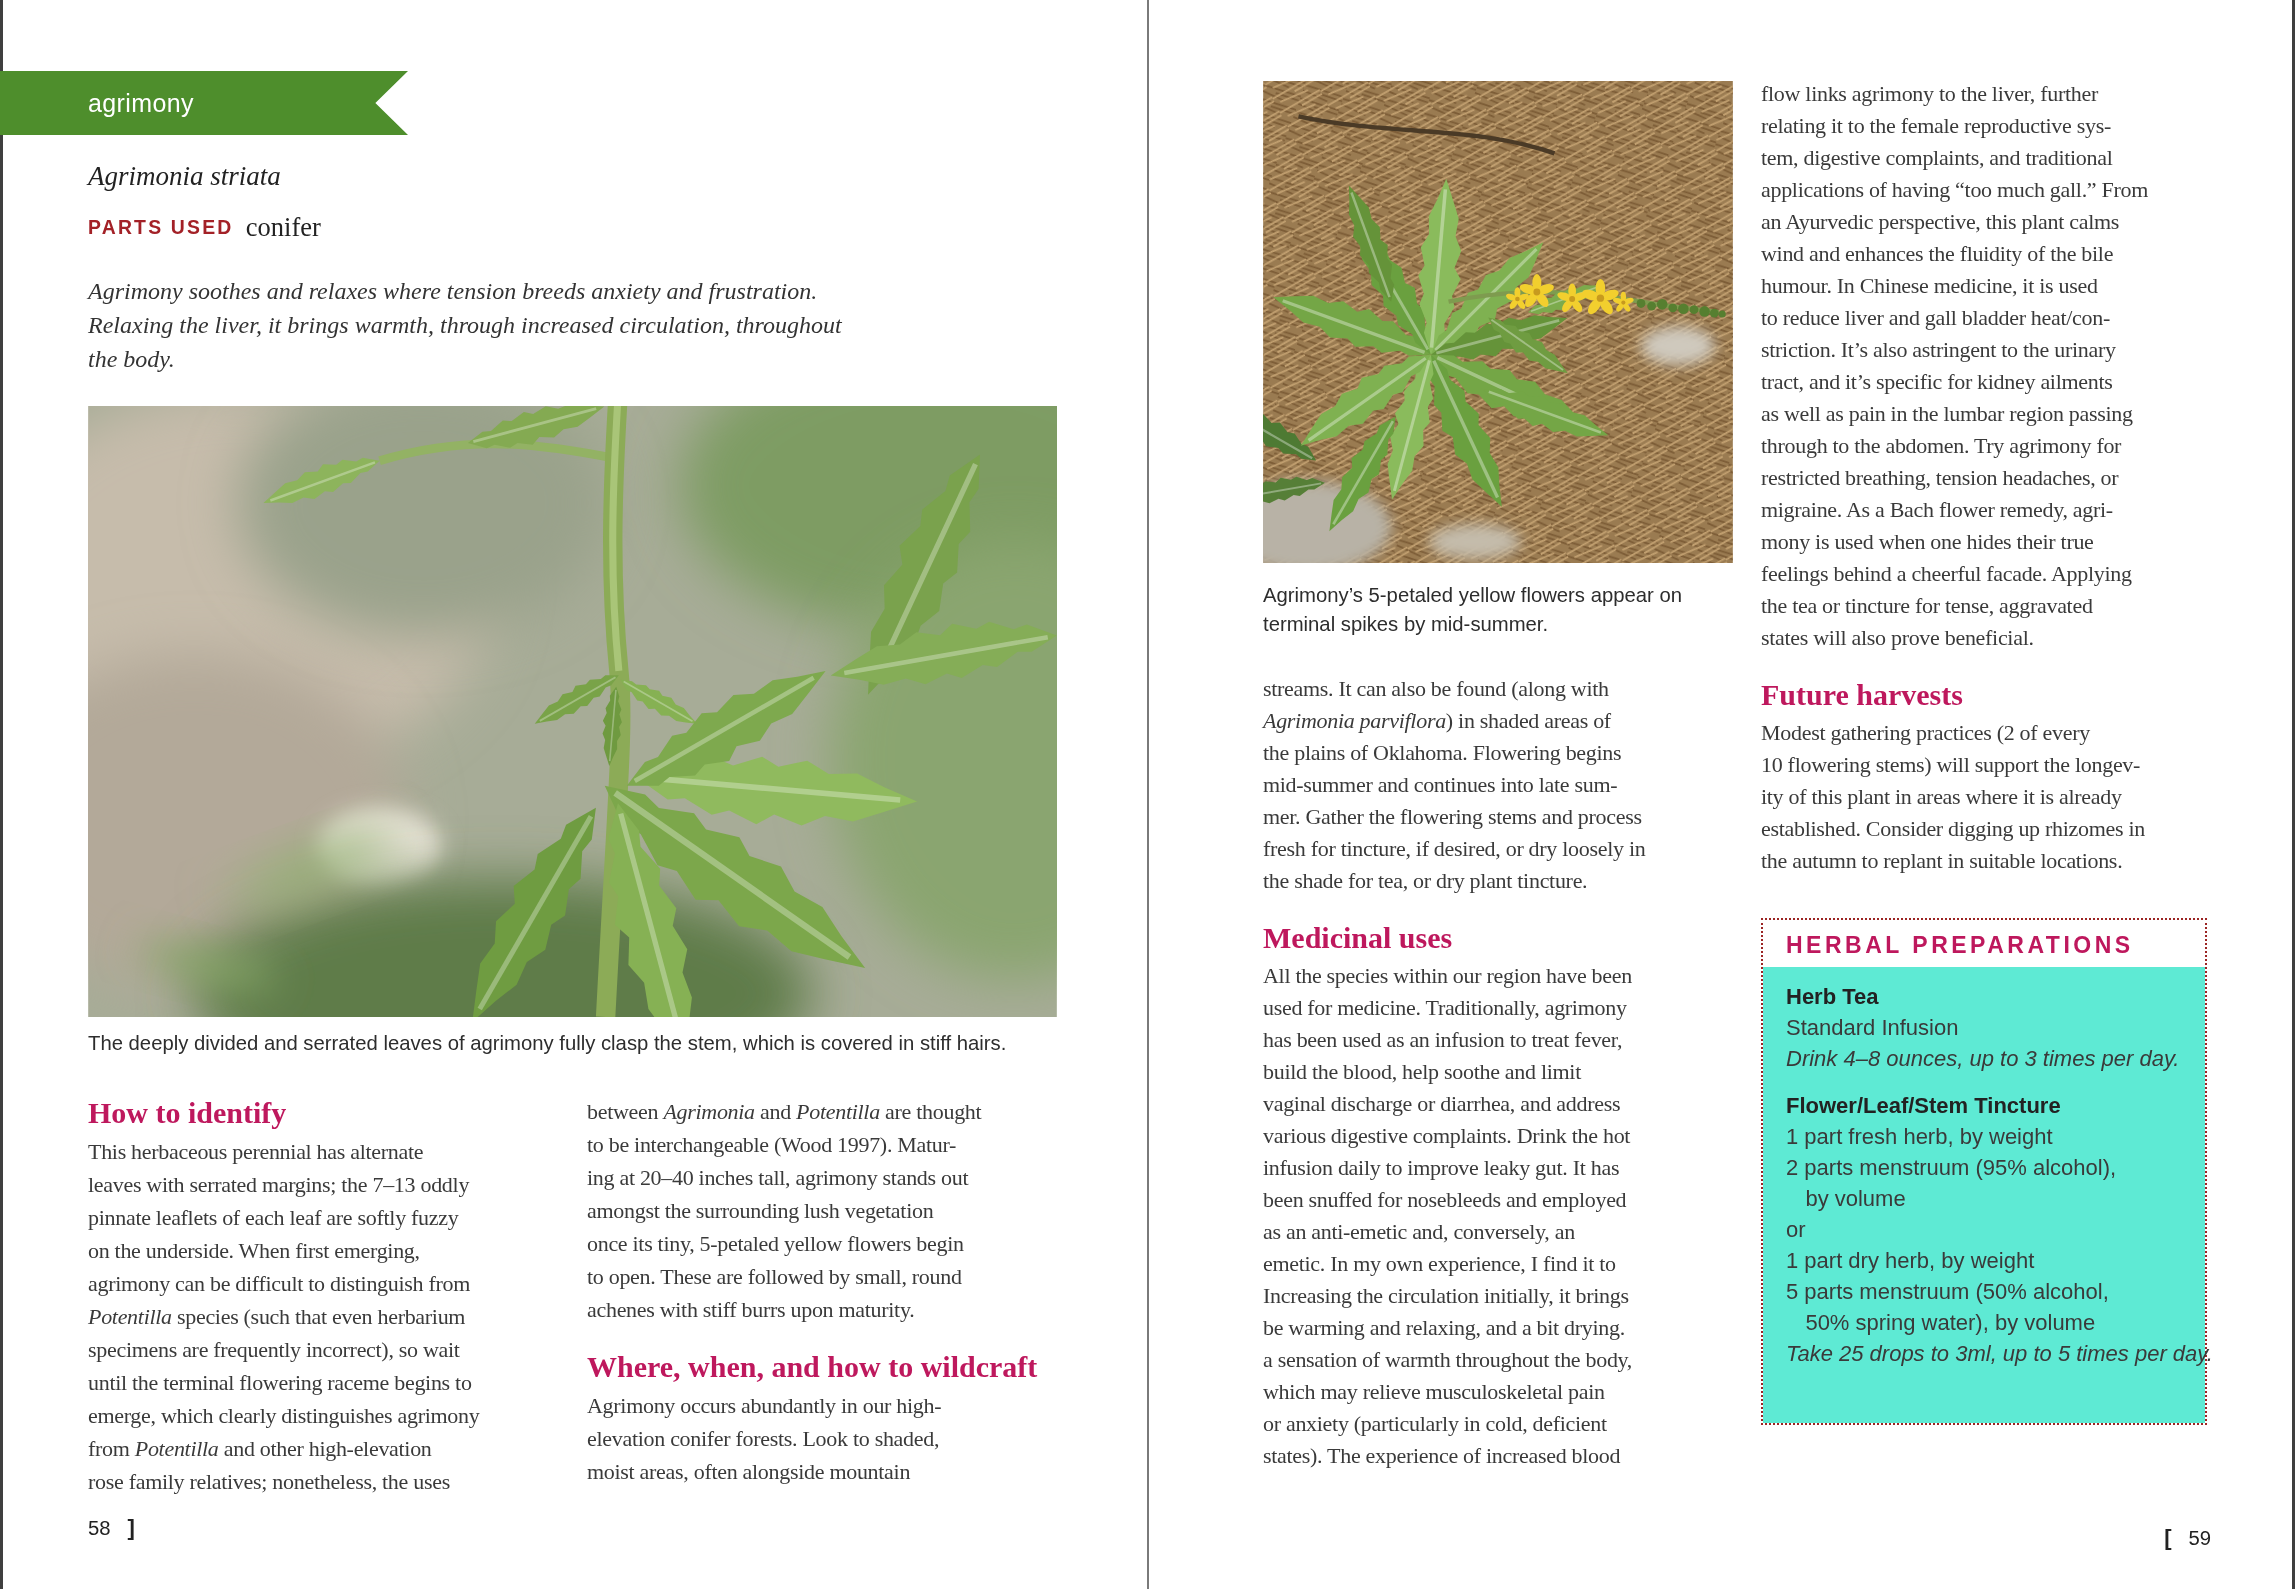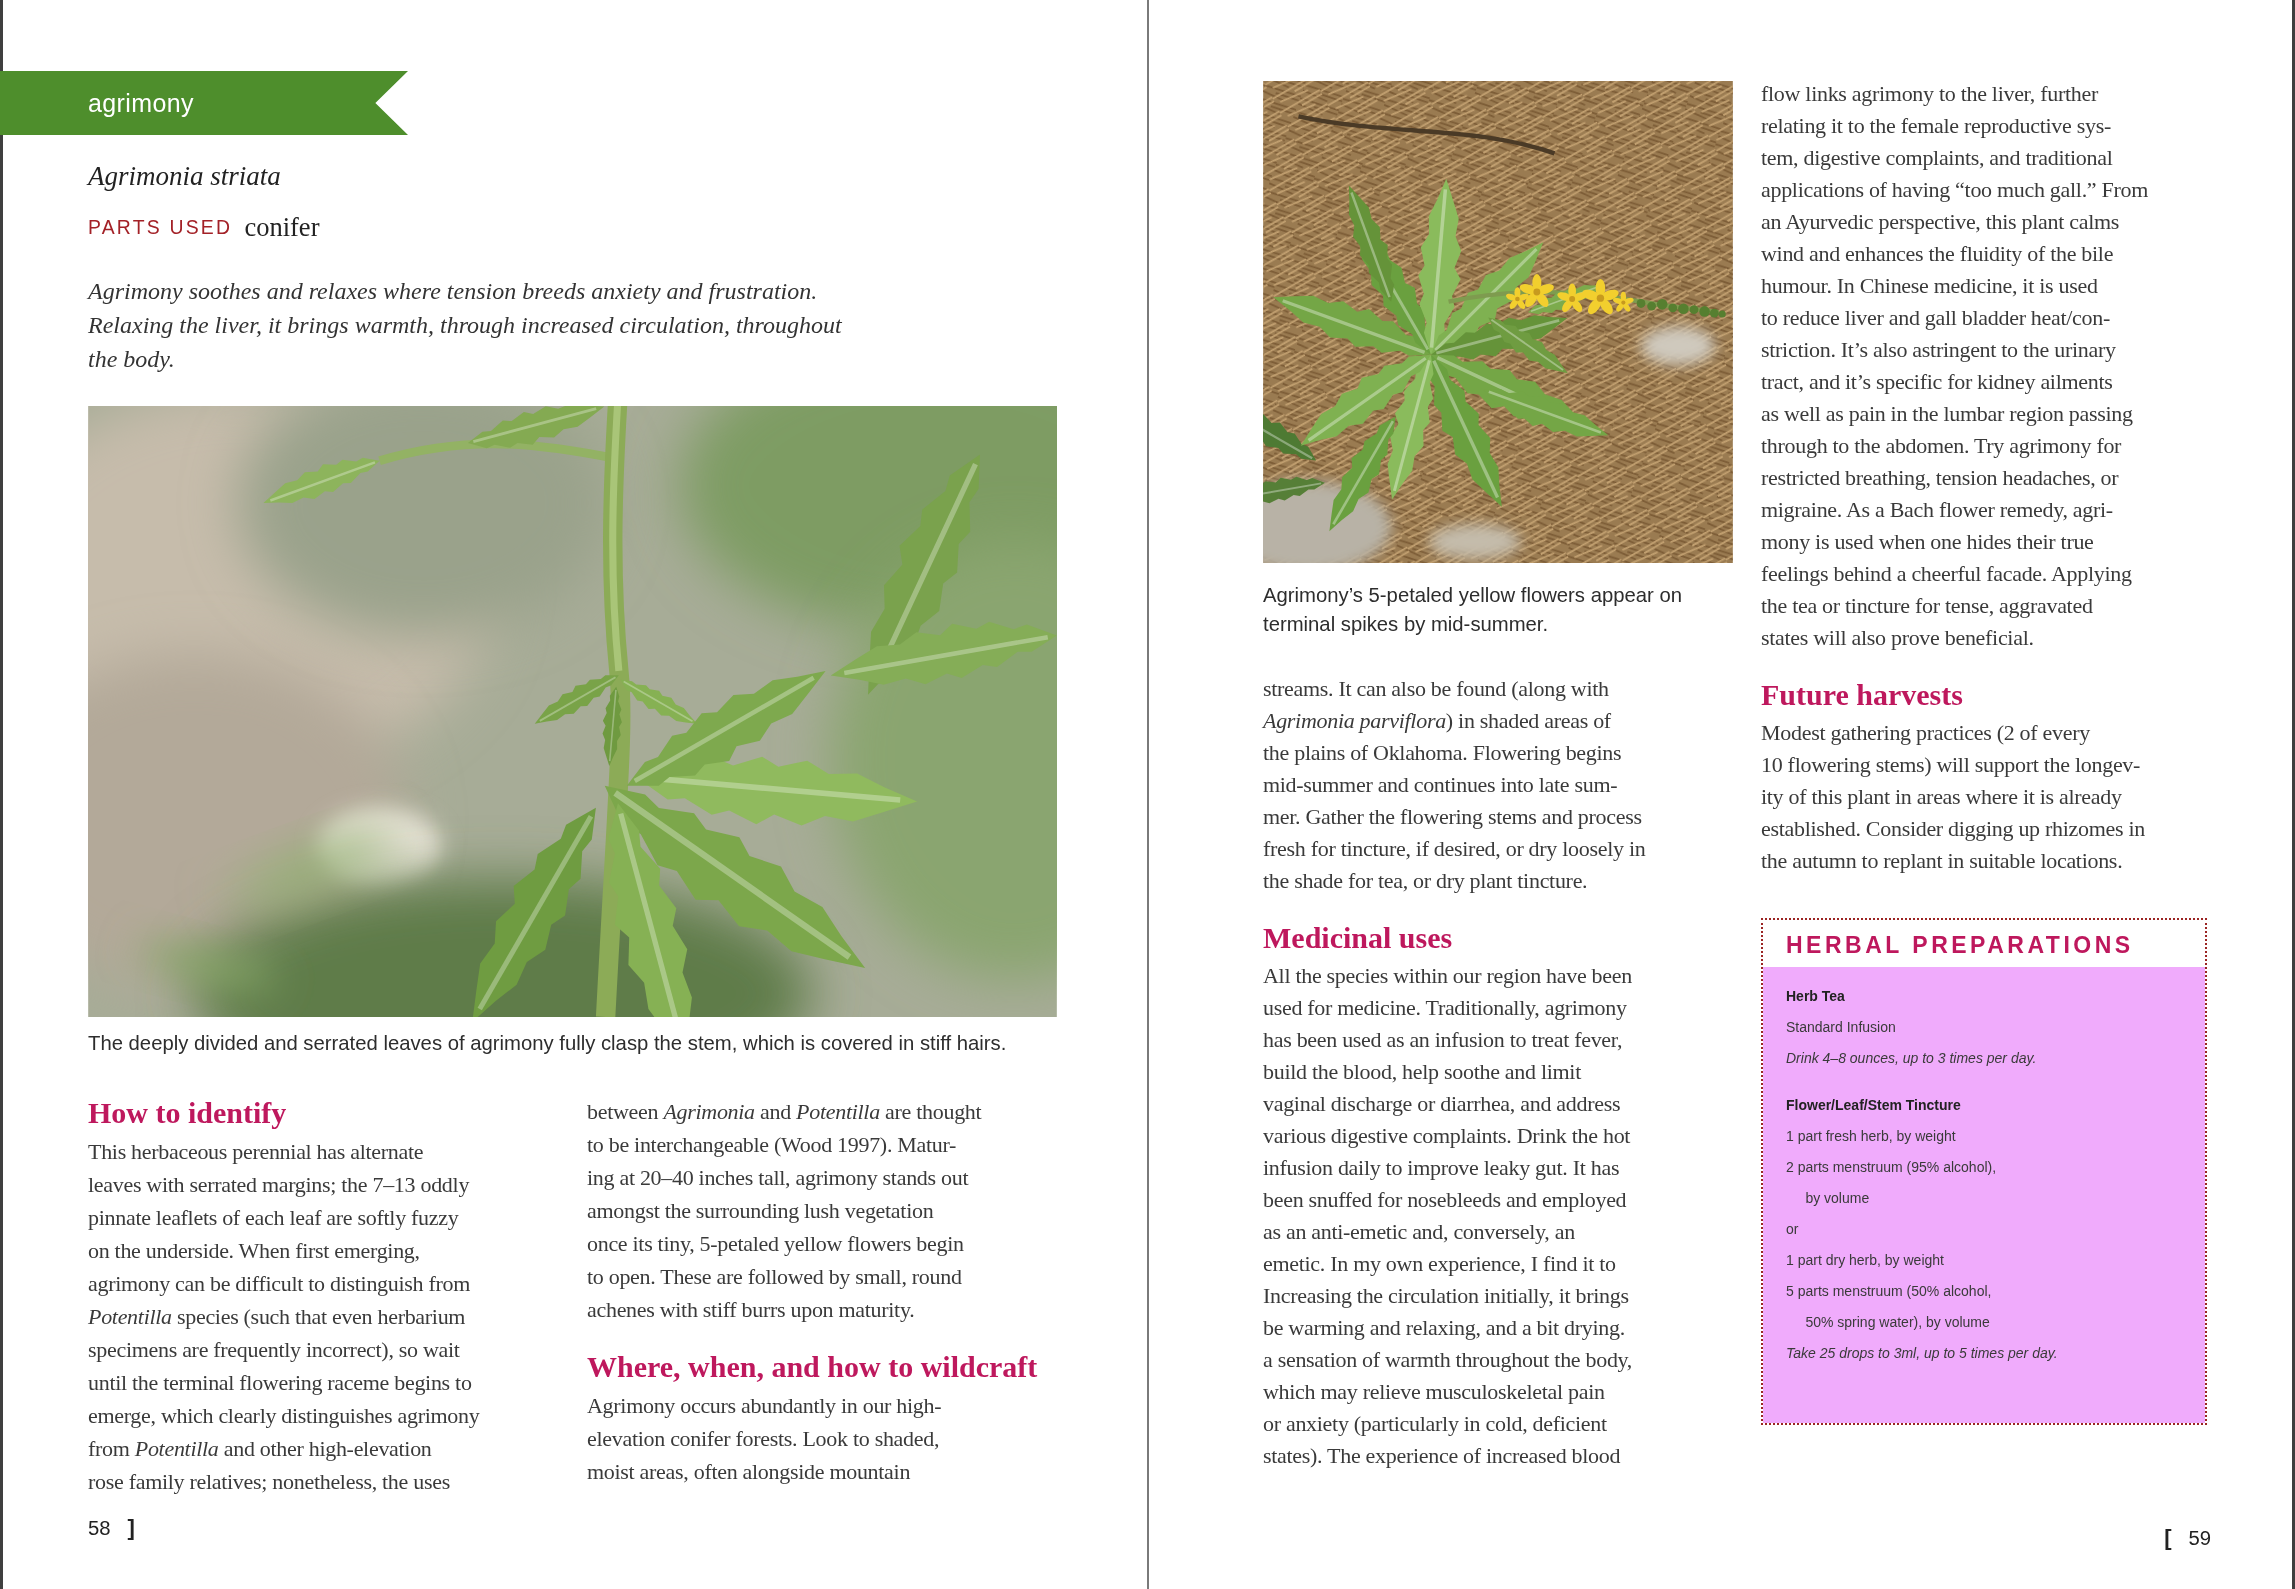--- a/index.html
+++ b/index.html
@@ -7,21 +7,21 @@
           font-family:"Liberation Serif", serif;color:#3a3a3a;}
   .edge{position:absolute;top:0;bottom:0;width:2.6px;background:#3f3f3f;}
   .divider{position:absolute;top:0;bottom:0;width:1.8px;background:#7a7a7a;}
   
   .banner{position:absolute;left:0;top:71px;width:408px;height:64px;background:#4e8e2c;
           clip-path:polygon(0 0,100% 0,92% 50%,100% 100%,0 100%);display:flex;align-items:center;}
   .banner-title{font-family:"Liberation Sans",sans-serif;font-size:25px;color:#ffffff;
                 padding-left:88px;letter-spacing:0.4px;}
   .species{position:absolute;left:88px;top:161px;font-style:italic;font-size:27px;color:#222;}
   .parts{position:absolute;left:88px;top:212px;}
-  .parts-label{font-family:"Liberation Sans",sans-serif;font-weight:normal;font-size:19.4px;
+  .parts-label{font-family:"Liberation Sans",sans-serif;font-weight:bold;font-size:19.4px;
                letter-spacing:2.2px;color:#a32127;vertical-align:1.8px;}
   .parts-value{font-size:26.5px;color:#222;margin-left:8.8px;}
   .intro{position:absolute;left:88px;top:274px;width:892px;font-style:italic;
          font-size:24px;line-height:34px;color:#333;}
   .photo{position:absolute;display:block;}
   .caption{position:absolute;font-family:"Liberation Sans",sans-serif;font-size:20.3px;
            line-height:29px;color:#2d2d2d;}
   .col{position:absolute;}
   .serifcol .tline{font-size:22px;line-height:33px;white-space:pre;letter-spacing:-0.3px;}
   .tight .tline{line-height:32px;}
@@ -29,22 +29,22 @@
   .gap-above{margin-top:23px;}
   .footer{position:absolute;top:1515px;font-family:"Liberation Sans",sans-serif;
           font-size:20.3px;color:#222;}
   .footer b{font-size:22px;}
   
   .prepbox{position:absolute;left:1761px;top:918px;width:446px;height:507px;
            border:2.6px dotted #9b2423;box-sizing:border-box;background:#ffffff;
            display:flex;flex-direction:column;}
   .preptitle{font-family:"Liberation Sans",sans-serif;font-weight:bold;font-size:23px;
              letter-spacing:3.5px;color:#be185d;padding:11.5px 0 8.8px 23px;}
-  .prepbody{flex:1;background:#f0abfc;padding:14px 21px 8.8px 23px;
-            font-family:"Liberation Sans",sans-serif;font-size:14px;color:#3a3a3a;}
+  .prepbody{flex:1;background:#5eead4;padding:14px 21px 8.8px 23px;
+            font-family:"Liberation Sans",sans-serif;font-size:22px;color:#3a3a3a;}
   .prepbody .tline{line-height:31px;white-space:pre;}
   .tline.bold{font-weight:bold;color:#222;}
   .tline.italic{font-style:italic;}
   .tline.indent{padding-left:19.4px;}
   .tline.gap{margin-top:16px;}
   .tline.bold.gap{margin-top:16px;}
 </style>
 </head>
 <body>
 

